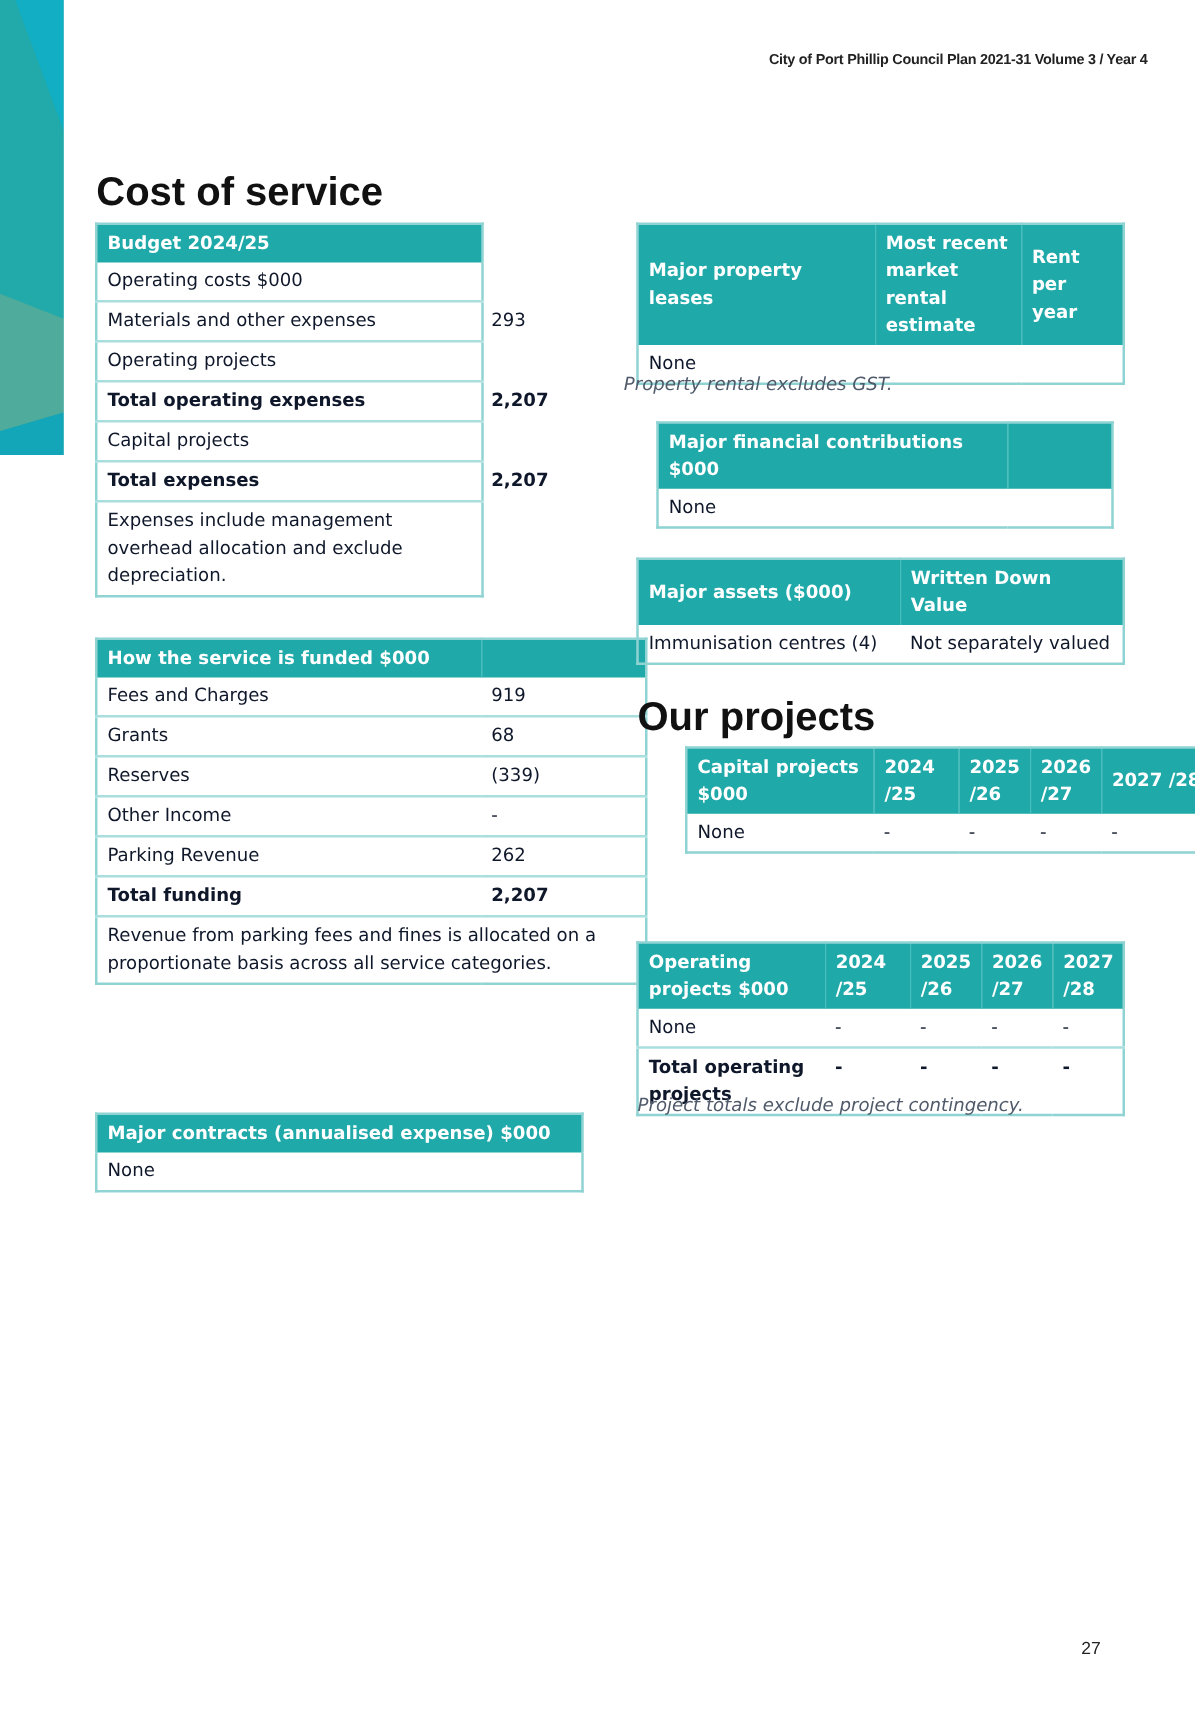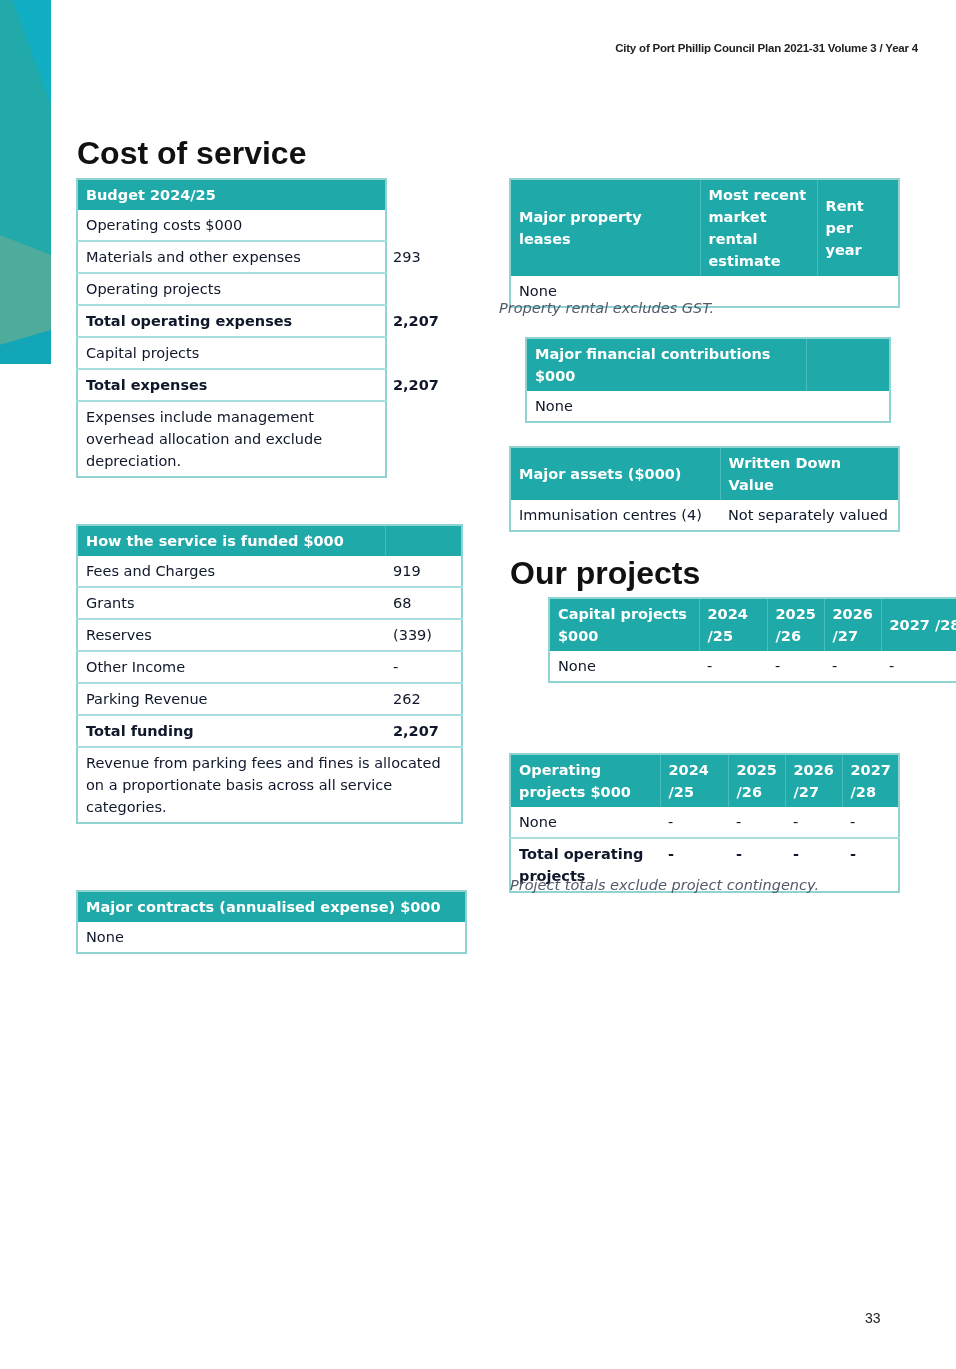--- a/index.html
+++ b/index.html
@@ -70,21 +70,21 @@
     <tr class="bold">
         <td>Total expenses</td>
         <td class="num">2,207</td>
       </tr>
     <tr>
         <td colspan="2">Expenses include management overhead allocation and exclude depreciation.</td>
       </tr>
   </tbody>
 </table>
 
-<table class="tbl" style="left:76px; top:524px; width:387px;">
+<table class="tbl" style="left:76px; top:510px; width:442px;">
   <colgroup>
       <col style="width:308px">
       <col>
     </colgroup>
   <thead>
     <tr>
         <th>How the service is funded $000</th>
         <th></th>
       </tr>
   </thead>
@@ -252,13 +252,13 @@
       <td>Total operating projects</td>
       <td class="dash">-</td>
       <td class="dash">-</td>
       <td class="dash">-</td>
       <td class="dash">-</td>
     </tr>
   </tbody>
 </table>
 <div class="note" style="left:510px; top:877px;">Project totals exclude project contingency.</div>
 
-<div class="page-num">33</div>
+<div class="page-num">27</div>
 
 </body></html>

